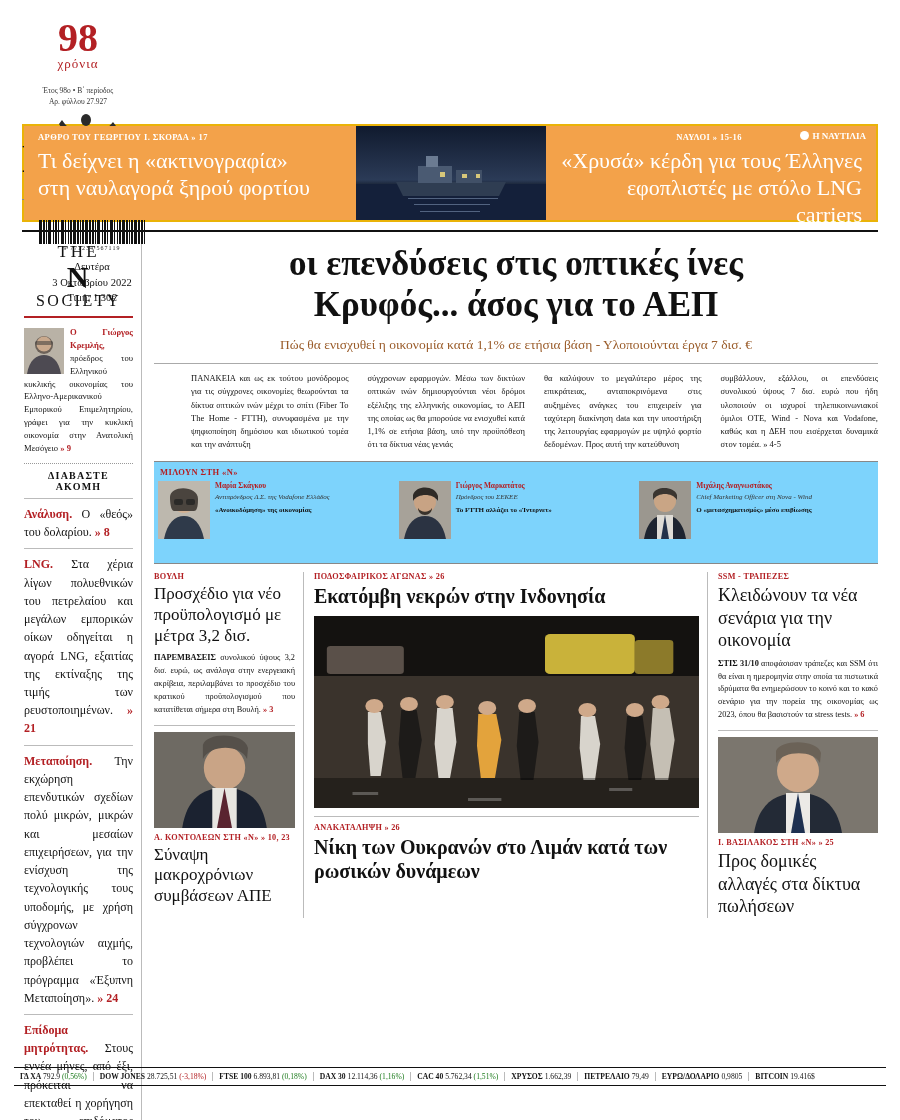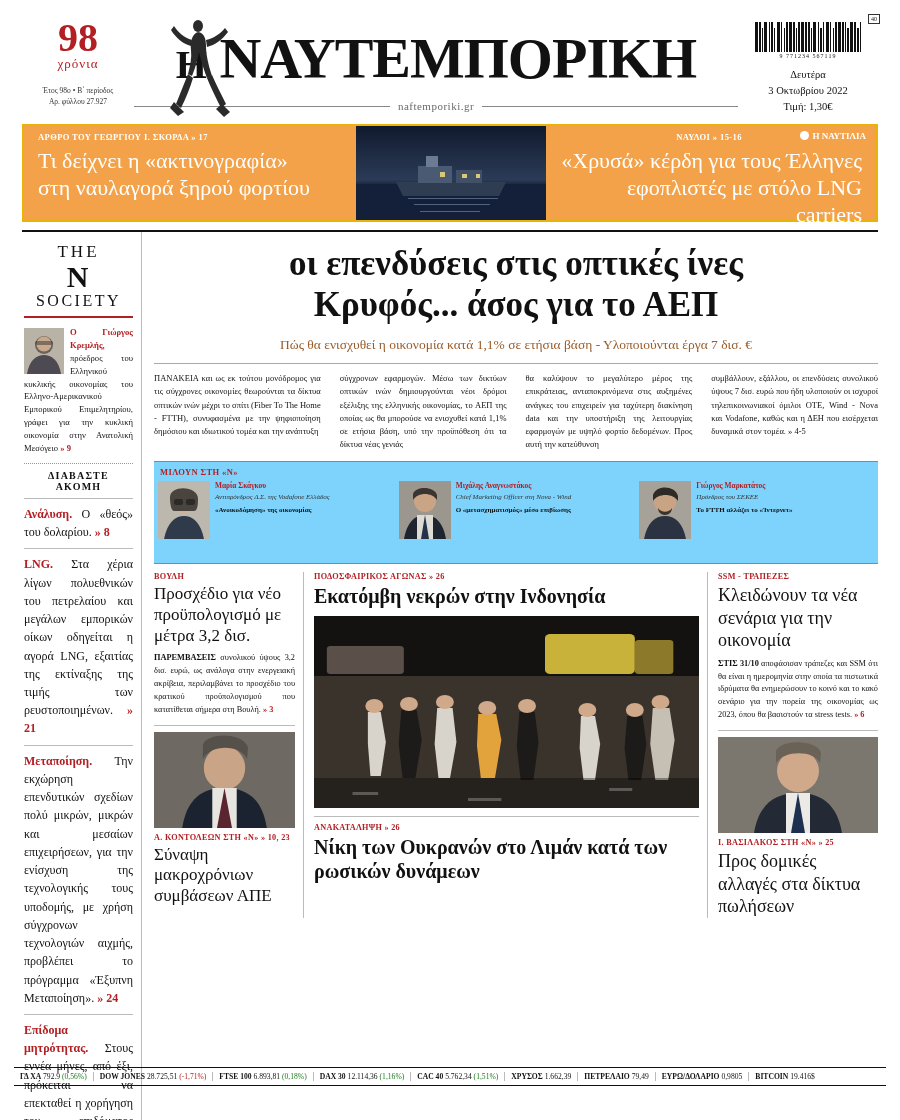--- a/index.html
+++ b/index.html
@@ -8,21 +8,21 @@
     width:900px; height:1120px;
     background:#ffffff;
     font-family:"Liberation Serif", serif;
     color:#111;
     position:relative;
     overflow:hidden;
   }
   .page { width:900px; height:1120px; position:relative; padding:0 14px; }
 
   
-  .masthead { display:flex; align-items:flex-start; padding:14px 8px 0 8px; height:118px; }
+  .masthead { display:flex; align-items:flex-start; padding:14px 8px 0 8px; height:118px;flex-direction:column; }
   .years-block { width:112px; text-align:center; padding-top:6px; }
   .years-num { font-size:40px; font-weight:bold; color:#b32024; line-height:0.9; font-family:"Liberation Serif", serif; }
   .years-word { font-size:13px; color:#b32024; letter-spacing:1px; }
   .years-sub { margin-top:14px; font-size:7.5px; color:#333; line-height:1.45; }
   .logo-wrap { flex:1; text-align:center; position:relative; }
   .logo-title { font-family:"Liberation Serif", serif; font-weight:bold; font-size:58px; letter-spacing:-1px; line-height:1; margin-top:16px; }
   .logo-title .small-h { font-size:40px; }
   .statue { position:absolute; left:34px; top:2px; width:64px; height:104px; }
   .site-line { margin-top:12px; display:flex; align-items:center; justify-content:center; gap:8px; }
   .site-line .rule { height:1px; background:#888; flex:1; max-width:300px; }
@@ -67,21 +67,21 @@
   .diavaste { text-align:center; font-size:10px; letter-spacing:1.2px; font-weight:bold; margin:6px 0 4px 0; }
   .brief { font-size:12px; line-height:1.52; text-align:justify; margin-bottom:7px; }
   .brief .bt { color:#b32024; font-weight:bold; }
   .brief .pg { color:#b32024; font-weight:bold; }
   .hr-thin { border-top:1px solid #bbb; margin:6px 0; }
 
   
   .lead-h { font-family:"Liberation Serif", serif; font-weight:bold; font-size:35px; line-height:1.16; text-align:center; margin:12px 0 0 0; }
   .lead-sub { text-align:center; font-size:13.5px; color:#9a5c2a; margin:12px 0 10px 0; }
   .lead-rule { border-top:1px solid #aaa; margin:6px 0 8px 0; }
-  .lead-cols { display:flex; gap:19px; }
+  .lead-cols { display:flex; gap:19px;margin-left:37px; }
   .lead-cols .c { flex:1; font-size:8.5px; line-height:1.55; text-align:justify; }
   .pgmark { color:#b32024; font-weight:bold; }
 
   
   .speakers { margin-top:10px; border-top:1px solid #888; border-bottom:1px solid #888; background:#7dd3fc; padding:4px 4px 24px 4px; }
   .speakers-title { font-size:8.5px; font-weight:bold; color:#b32024; letter-spacing:0.4px; margin:1px 0 4px 2px; }
   .speaker-row { display:flex; gap:6px; }
   .speaker { flex:1; display:flex; gap:5px; }
   .sp-photo { width:52px; height:58px; background:#6e6a64; flex:none; position:relative; overflow:hidden; }
   .sp-txt { font-size:7px; line-height:1.45; }
@@ -338,52 +338,52 @@
             <div class="sp-txt">
               <div class="sp-name">Μαρία Σκάγκου</div>
               <div class="sp-role">Αντιπρόεδρος Δ.Σ. της Vodafone Ελλάδος</div>
               <div class="sp-quote">«Ανοικοδόμηση» της οικονομίας</div>
             </div>
           </div>
 
           <div class="speaker">
             <div class="sp-photo">
               <svg viewBox="0 0 52 58" width="52" height="58">
+                <rect width="52" height="58" fill="#a7a299"></rect>
+                  <circle cx="26" cy="21" r="11" fill="#c8a384"></circle>
+                <path d="M14 14 C17 4 36 4 39 15 L39 20 C34 12 19 12 14 20 Z" fill="#2e2a26"></path>
+                <path d="M19 27 C22 32 30 32 33 27 C33 31 30 34 26 34 C22 34 19 31 19 27 Z" fill="#3a332c"></path>
+                <path d="M5 58 C8 42 16 35 26 35 C36 35 44 42 47 58 Z" fill="#2b3342"></path>
+              </svg>
+            </div>
+            <div class="sp-txt">
+              <div class="sp-name">Γιώργος Μαρκατάτος</div>
+              <div class="sp-role">Πρόεδρος του ΣΕΚΕΕ</div>
+              <div class="sp-quote">Το FTTH αλλάζει το «Ίντερνετ»</div>
+            </div>
+          </div>
+
+          <div class="speaker">
+            <div class="sp-photo">
+              <svg viewBox="0 0 52 58" width="52" height="58">
                 <rect width="52" height="58" fill="#9b978f"></rect>
                   <circle cx="26" cy="20" r="11" fill="#c9a585"></circle>
                 <path d="M14 13 C17 5 35 5 38 14 L38 19 C33 11 19 11 14 19 Z" fill="#3a3530"></path>
                 <path d="M5 58 C8 41 16 34 26 34 C36 34 44 41 47 58 Z" fill="#1e2430"></path>
                 <rect x="18" y="34" width="16" height="24" fill="#dedbd5"></rect>
                 <path d="M26 34 L30 58 L22 58 Z" fill="#24324a"></path>
               </svg>
             </div>
             <div class="sp-txt">
               <div class="sp-name">Μιχάλης Αναγνωστάκος</div>
               <div class="sp-role">Chief Marketing Officer στη Nova - Wind</div>
               <div class="sp-quote">Ο «μετασχηματισμός» μέσο επιβίωσης</div>
             </div>
           </div>
 
-          <div class="speaker">
-            <div class="sp-photo">
-              <svg viewBox="0 0 52 58" width="52" height="58">
-                <rect width="52" height="58" fill="#a7a299"></rect>
-                  <circle cx="26" cy="21" r="11" fill="#c8a384"></circle>
-                <path d="M14 14 C17 4 36 4 39 15 L39 20 C34 12 19 12 14 20 Z" fill="#2e2a26"></path>
-                <path d="M19 27 C22 32 30 32 33 27 C33 31 30 34 26 34 C22 34 19 31 19 27 Z" fill="#3a332c"></path>
-                <path d="M5 58 C8 42 16 35 26 35 C36 35 44 42 47 58 Z" fill="#2b3342"></path>
-              </svg>
-            </div>
-            <div class="sp-txt">
-              <div class="sp-name">Γιώργος Μαρκατάτος</div>
-              <div class="sp-role">Πρόεδρος του ΣΕΚΕΕ</div>
-              <div class="sp-quote">Το FTTH αλλάζει το «Ίντερνετ»</div>
-            </div>
-          </div>
-
         </div>
       </div>
 
       <div class="bottom">
 
         <div class="bcol b1">
           <div class="kicker">ΒΟΥΛΗ</div>
           <div class="head-s">Προσχέδιο για νέο προϋπολογισμό με μέτρα 3,2 δισ.</div>
           <div class="body-s">
             <b>ΠΑΡΕΜΒΑΣΕΙΣ</b><span> συνολικού ύψους 3,2 δισ. ευρώ, ως ανάλογα στην ενεργειακή ακρίβεια, περιλαμβάνει το προσχέδιο του κρατικού προϋπολογισμού που κατατίθεται σήμερα στη Βουλή.</span>
@@ -492,21 +492,21 @@
 
       </div>
 
     </div>
   </div>
 
   <div class="bottom-space"></div>
 
   <div class="ticker">
     <div class="tk"><b>ΓΔ ΧΑ</b> <span>792.9</span> <span class="up">(0,56%)</span></div>
-    <div class="tk"><b>DOW JONES</b> <span>28.725,51</span> <span class="dn">(-1,71%)</span></div>
+    <div class="tk"><b>DOW JONES</b> <span>28.725,51</span> <span class="dn">(-3,18%)</span></div>
     <div class="tk"><b>FTSE 100</b> <span>6.893,81</span> <span class="up">(0,18%)</span></div>
     <div class="tk"><b>DAX 30</b> <span>12.114,36</span> <span class="up">(1,16%)</span></div>
     <div class="tk"><b>CAC 40</b> <span>5.762,34</span> <span class="up">(1,51%)</span></div>
     <div class="tk"><b>ΧΡΥΣΟΣ</b> <span>1.662,39</span></div>
     <div class="tk"><b>ΠΕΤΡΕΛΑΙΟ</b> <span>79,49</span></div>
     <div class="tk"><b>ΕΥΡΩ/ΔΟΛΑΡΙΟ</b> <span>0,9805</span></div>
     <div class="tk"><b>BITCOIN</b> <span>19.416$</span></div>
   </div>
 
 </div>

